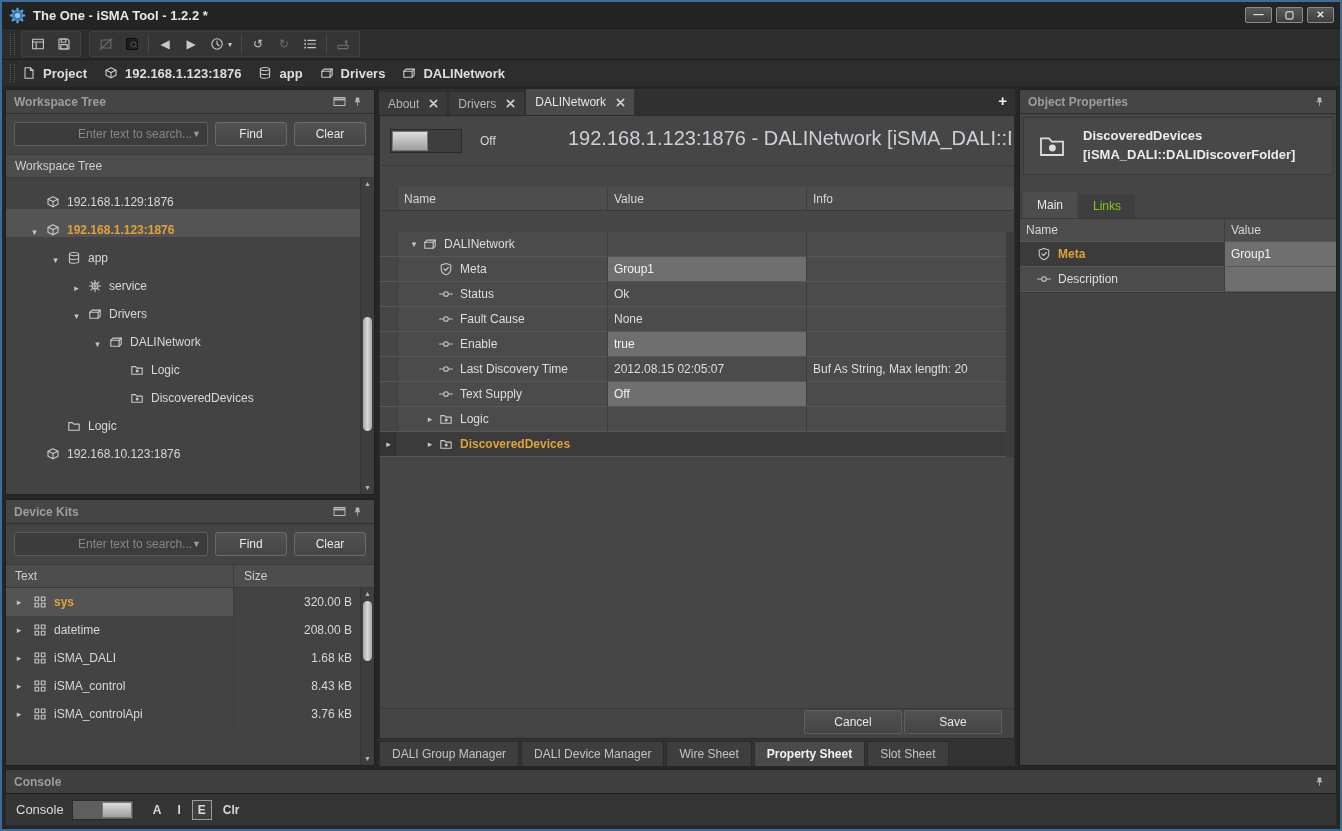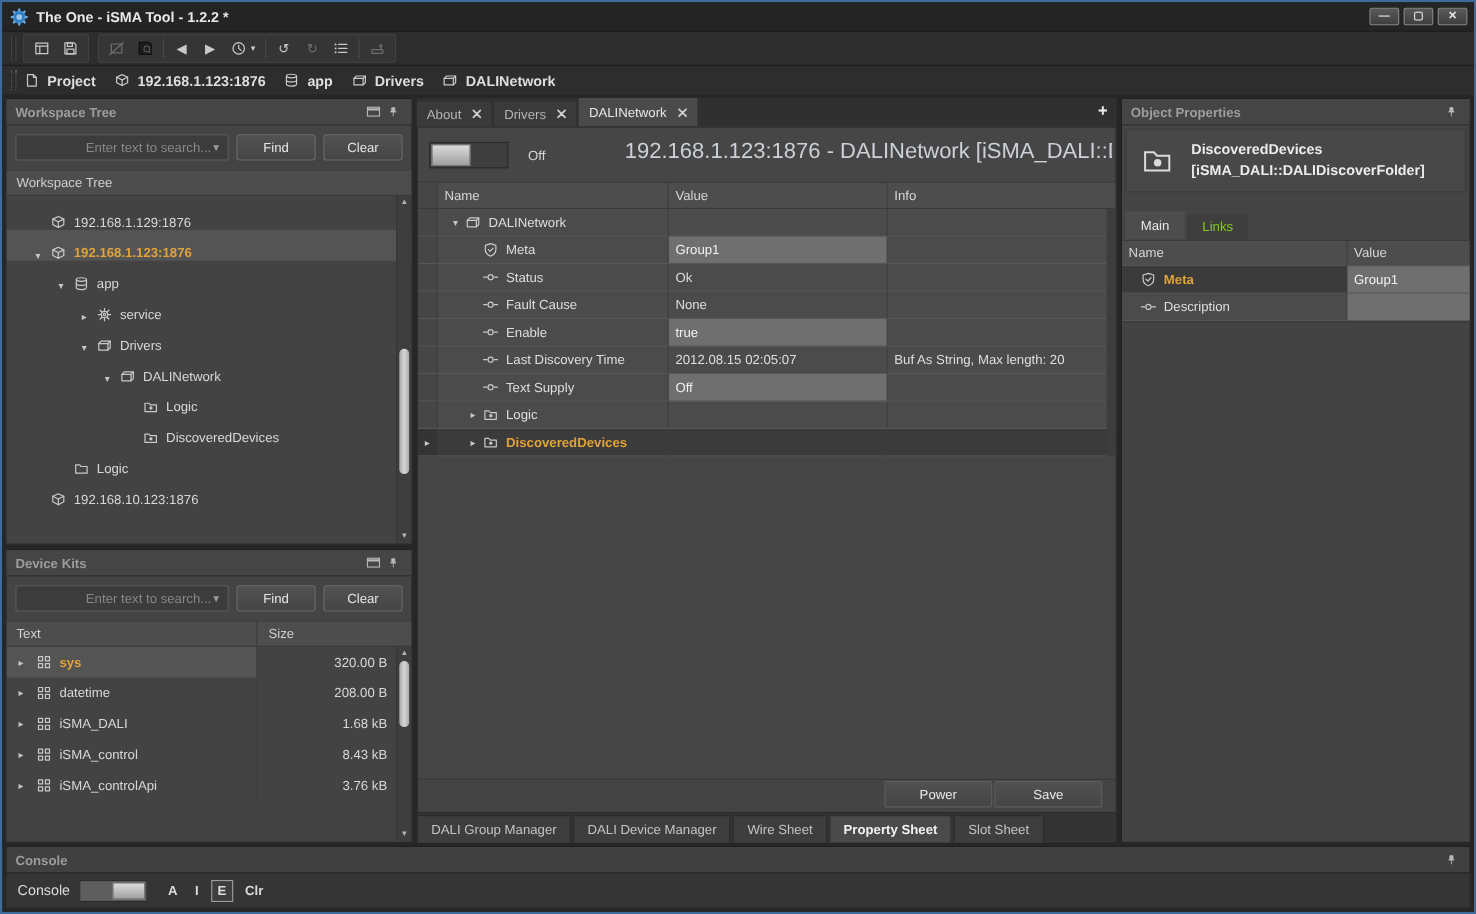--- a/index.html
+++ b/index.html
@@ -50,21 +50,21 @@
   .kitrow{height:28px;display:flex;align-items:center;font-size:12px;color:#d8d8d8;}
   .kitname{width:228px;display:flex;align-items:center;height:100%;border-right:1px solid #3c3c3c;}
   .kitname.sel{background:#545454;}
   .kitsize{flex:1;text-align:right;padding-right:22px;}
   
   .tabstrip{height:26px;background:#303030;display:flex;align-items:flex-end;flex:none;position:relative;}
   .etab{height:23px;margin-right:2px;background:#3a3a3a;color:#b5b5b5;font-size:12px;display:flex;align-items:center;padding:0 9px;gap:9px;}
   .etab.active{height:26px;background:#4a4a4a;color:#e6e6e6;}
   .tabx{width:10px;height:10px;display:flex;align-items:center;justify-content:center;color:#cfcfcf;}
   .plus{position:absolute;right:8px;top:3px;color:#efefef;font-size:15px;font-weight:bold;}
-  .content{flex:1;background:#464646;border:1px solid #2a2a2a;position:relative;display:flex;flex-direction:column;min-height:0;}
+  .content{flex:1;background:#464646;border:1px solid #2a2a2a;position:relative;display:flex;flex-direction:column;min-height:0;gap:21px;}
   .edhead{height:50px;position:relative;flex:none;border-bottom:1px solid #3a3a3a;}
   .toggle{position:absolute;left:10px;top:13px;width:72px;height:24px;background:#3e3e3e;border:1px solid #2b2b2b;}
   .thumb{position:absolute;top:1px;width:36px;height:20px;background:linear-gradient(#dcdcdc,#9f9f9f);border:1px solid #777;}
   .toggle.off .thumb{left:1px;}
   .togglelabel{position:absolute;left:100px;top:18px;color:#d6d6d6;font-size:12px;}
   .bigtitle{position:absolute;left:188px;right:3px;top:11px;font-size:20px;color:#ccd1d7;white-space:nowrap;overflow:hidden;}
   .prow{display:grid;grid-template-columns:18px 210px 199px 1fr;flex:none;}
   .prow.header{height:24px;background:#4d4d4d;color:#d6d6d6;font-size:12px;}
   .prow.header .cell{border-bottom:1px solid #393939;}
   .prow:not(.header){height:25px;background:#4b4b4b;color:#dedede;font-size:12px;}
@@ -726,21 +726,21 @@
                   </span>
                   <span class="tlabel orange">DiscoveredDevices</span>
                 </span>
               </div>
               <div class="cell"></div>
               <div class="cell" style="border-right: none;"></div>
             </div>
           </div>
         <div class="filler"></div>
         <div class="btnrow">
-          <div class="bigbtn">Power</div>
+          <div class="bigbtn">Cancel</div>
           <div class="bigbtn">Save</div>
         </div>
       </div>
 
       <div class="viewtabs">
           <span class="vtab">DALI Group Manager</span>
           <span class="vtab">DALI Device Manager</span>
           <span class="vtab">Wire Sheet</span>
           <span class="vtab active">Property Sheet</span>
           <span class="vtab">Slot Sheet</span>

